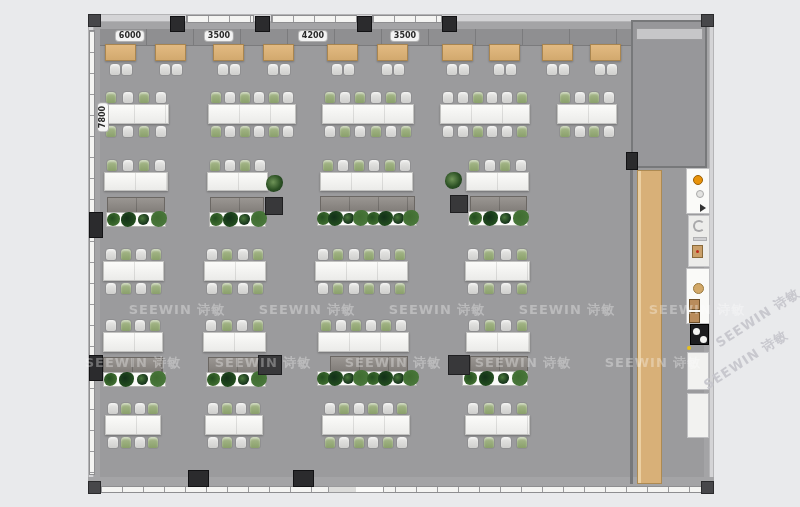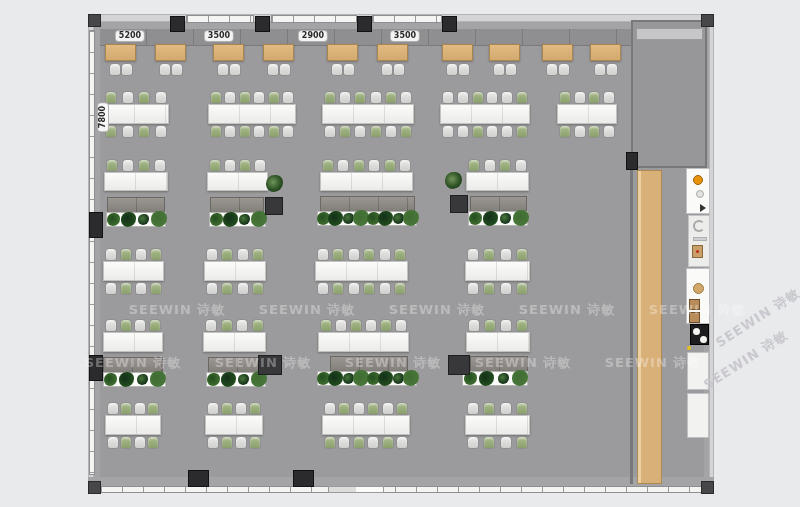--- a/index.html
+++ b/index.html
@@ -393,18 +393,18 @@
     <span class="wm" style="left: 437px; top: 310px; color: rgba(255, 255, 255, 0.32);">SEEWIN 诗敏</span>
     <span class="wm" style="left: 567px; top: 310px; color: rgba(255, 255, 255, 0.32);">SEEWIN 诗敏</span>
     <span class="wm" style="left: 697px; top: 310px; color: rgba(255, 255, 255, 0.32);">SEEWIN 诗敏</span>
     <span class="wm" style="left: 133px; top: 363px; color: rgba(255, 255, 255, 0.32);">SEEWIN 诗敏</span>
     <span class="wm" style="left: 263px; top: 363px; color: rgba(255, 255, 255, 0.32);">SEEWIN 诗敏</span>
     <span class="wm" style="left: 393px; top: 363px; color: rgba(255, 255, 255, 0.32);">SEEWIN 诗敏</span>
     <span class="wm" style="left: 523px; top: 363px; color: rgba(255, 255, 255, 0.32);">SEEWIN 诗敏</span>
     <span class="wm" style="left: 653px; top: 363px; color: rgba(255, 255, 255, 0.32);">SEEWIN 诗敏</span>
     <span class="wm" style="left: 758px; top: 318px; color: rgba(198, 198, 204, 0.95); transform: translate(-50%, -50%) rotate(-33deg);">SEEWIN 诗敏</span>
     <span class="wm" style="left: 746px; top: 360px; color: rgba(198, 198, 204, 0.95); transform: translate(-50%, -50%) rotate(-33deg);">SEEWIN 诗敏</span>
-    <span class="dim" style="left: 130px; top: 36px;">5200</span>
+    <span class="dim" style="left: 130px; top: 36px;">6000</span>
     <span class="dim" style="left: 219px; top: 36px;">3500</span>
-    <span class="dim" style="left: 313px; top: 36px;">2900</span>
+    <span class="dim" style="left: 313px; top: 36px;">4200</span>
     <span class="dim" style="left: 405px; top: 36px;">3500</span>
     <span class="dim" style="left: 103px; top: 117px; transform: translate(-50%, -50%) rotate(-90deg);">7800</span>
   </div>
 
 </body></html>

